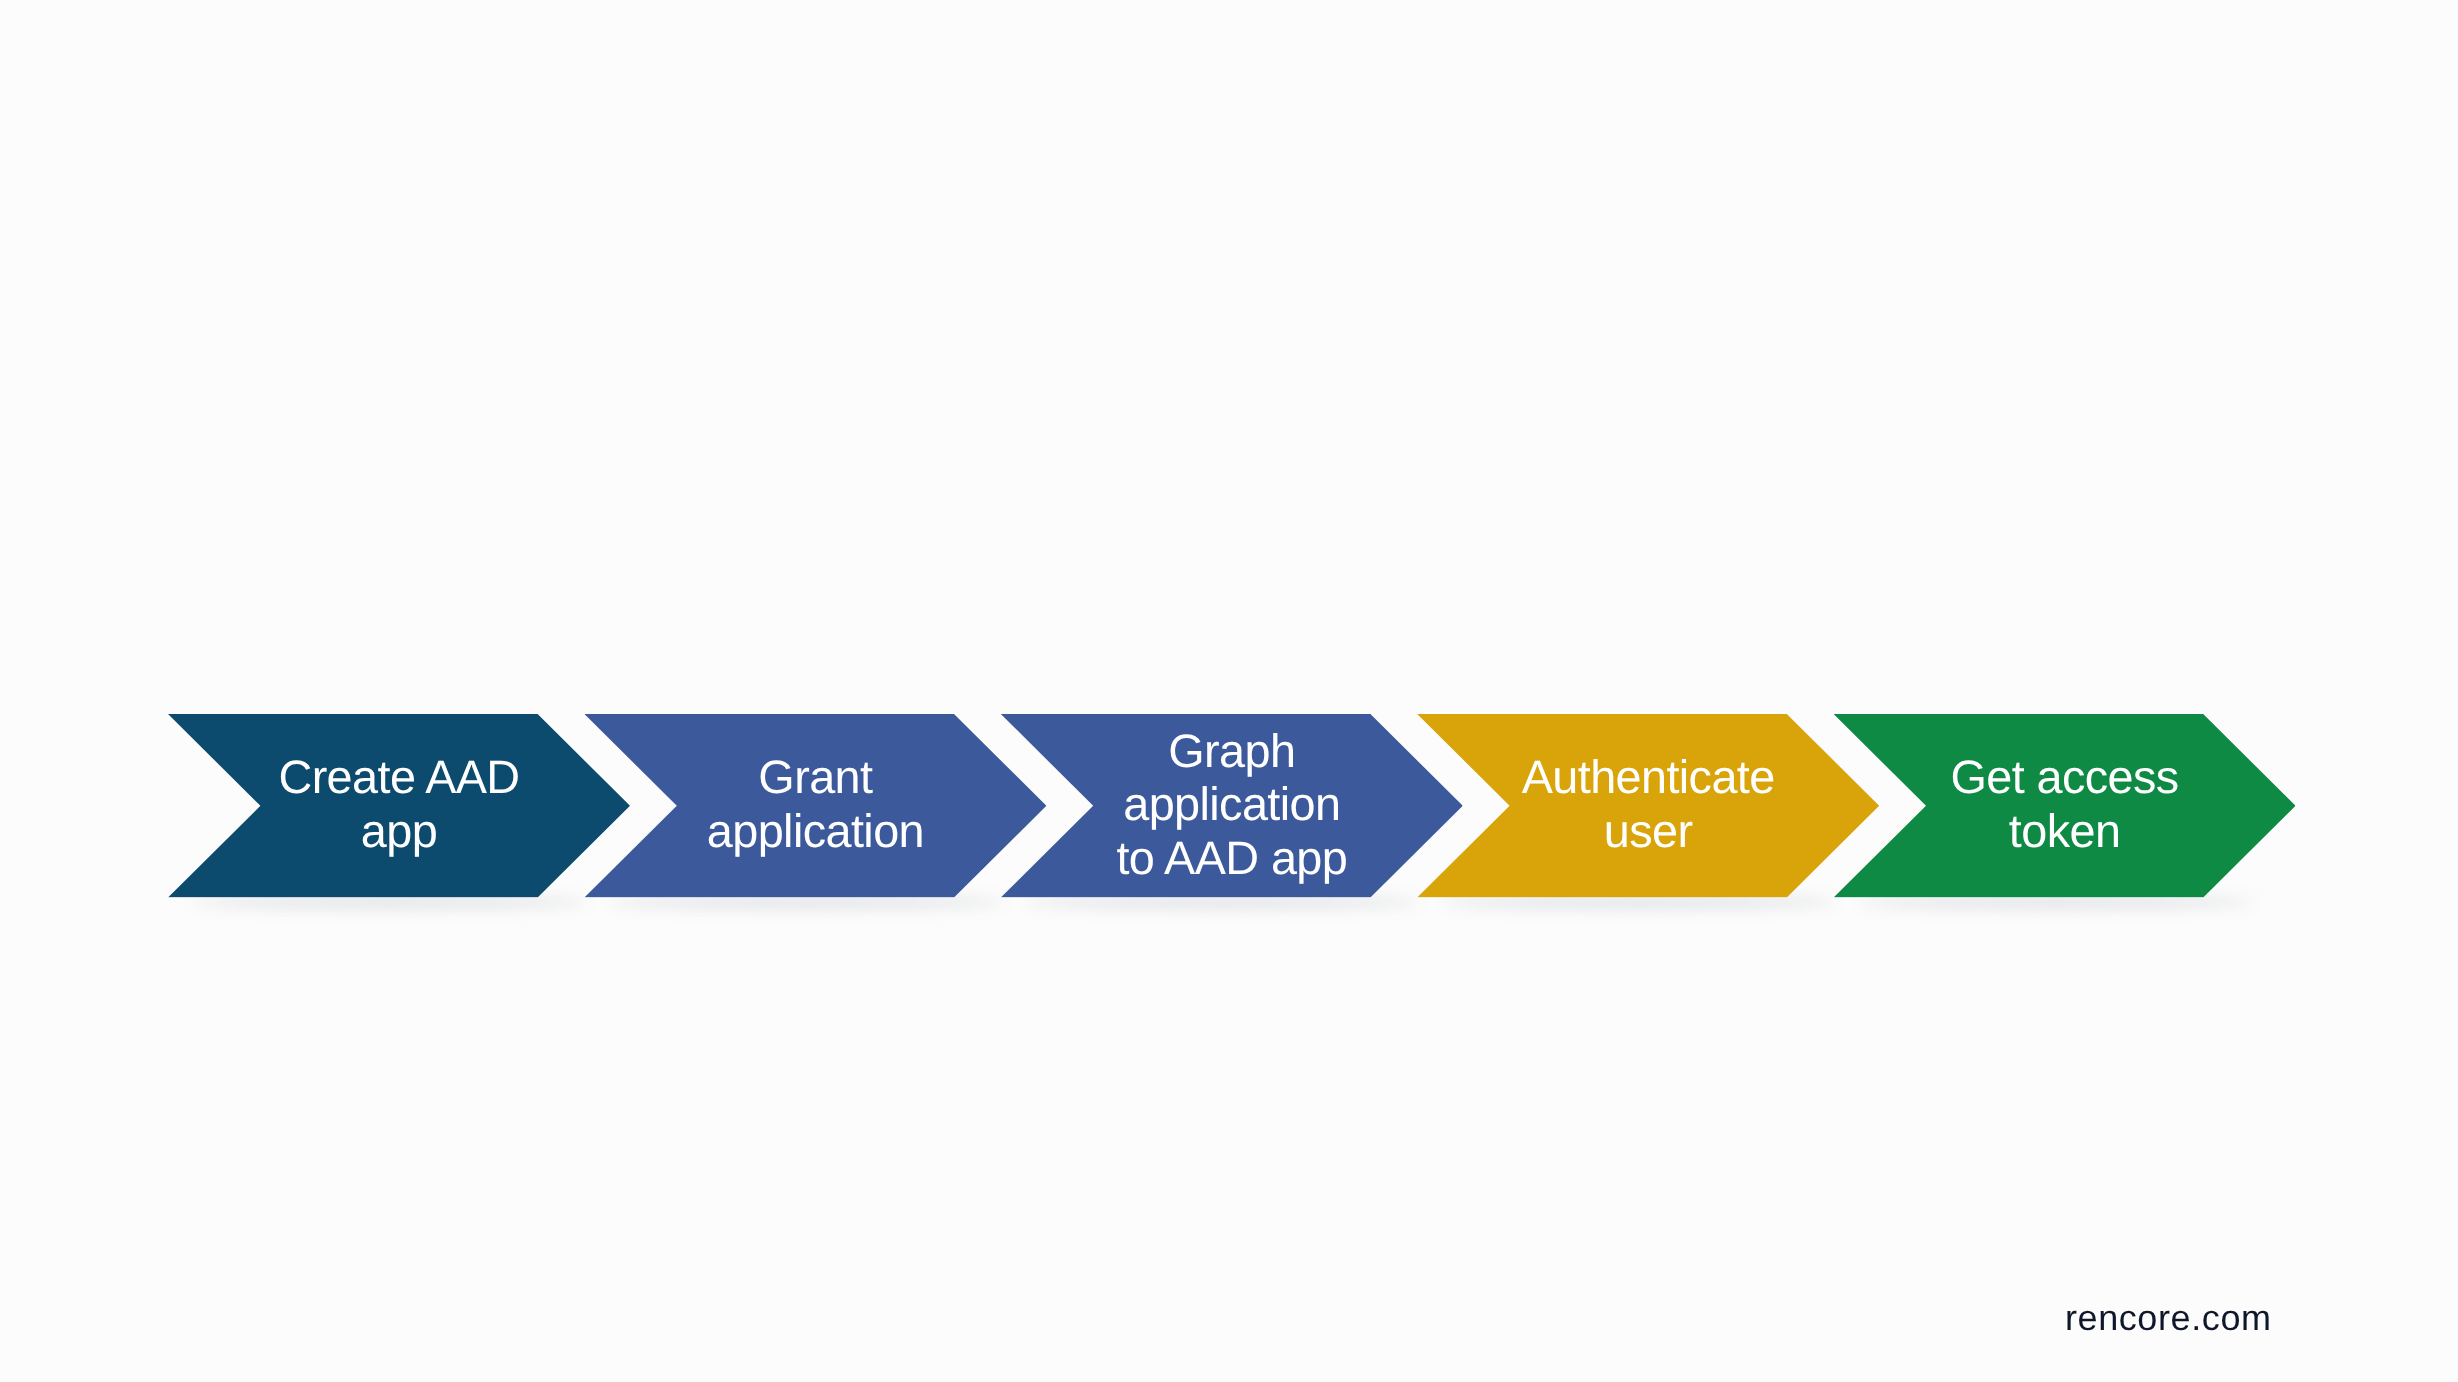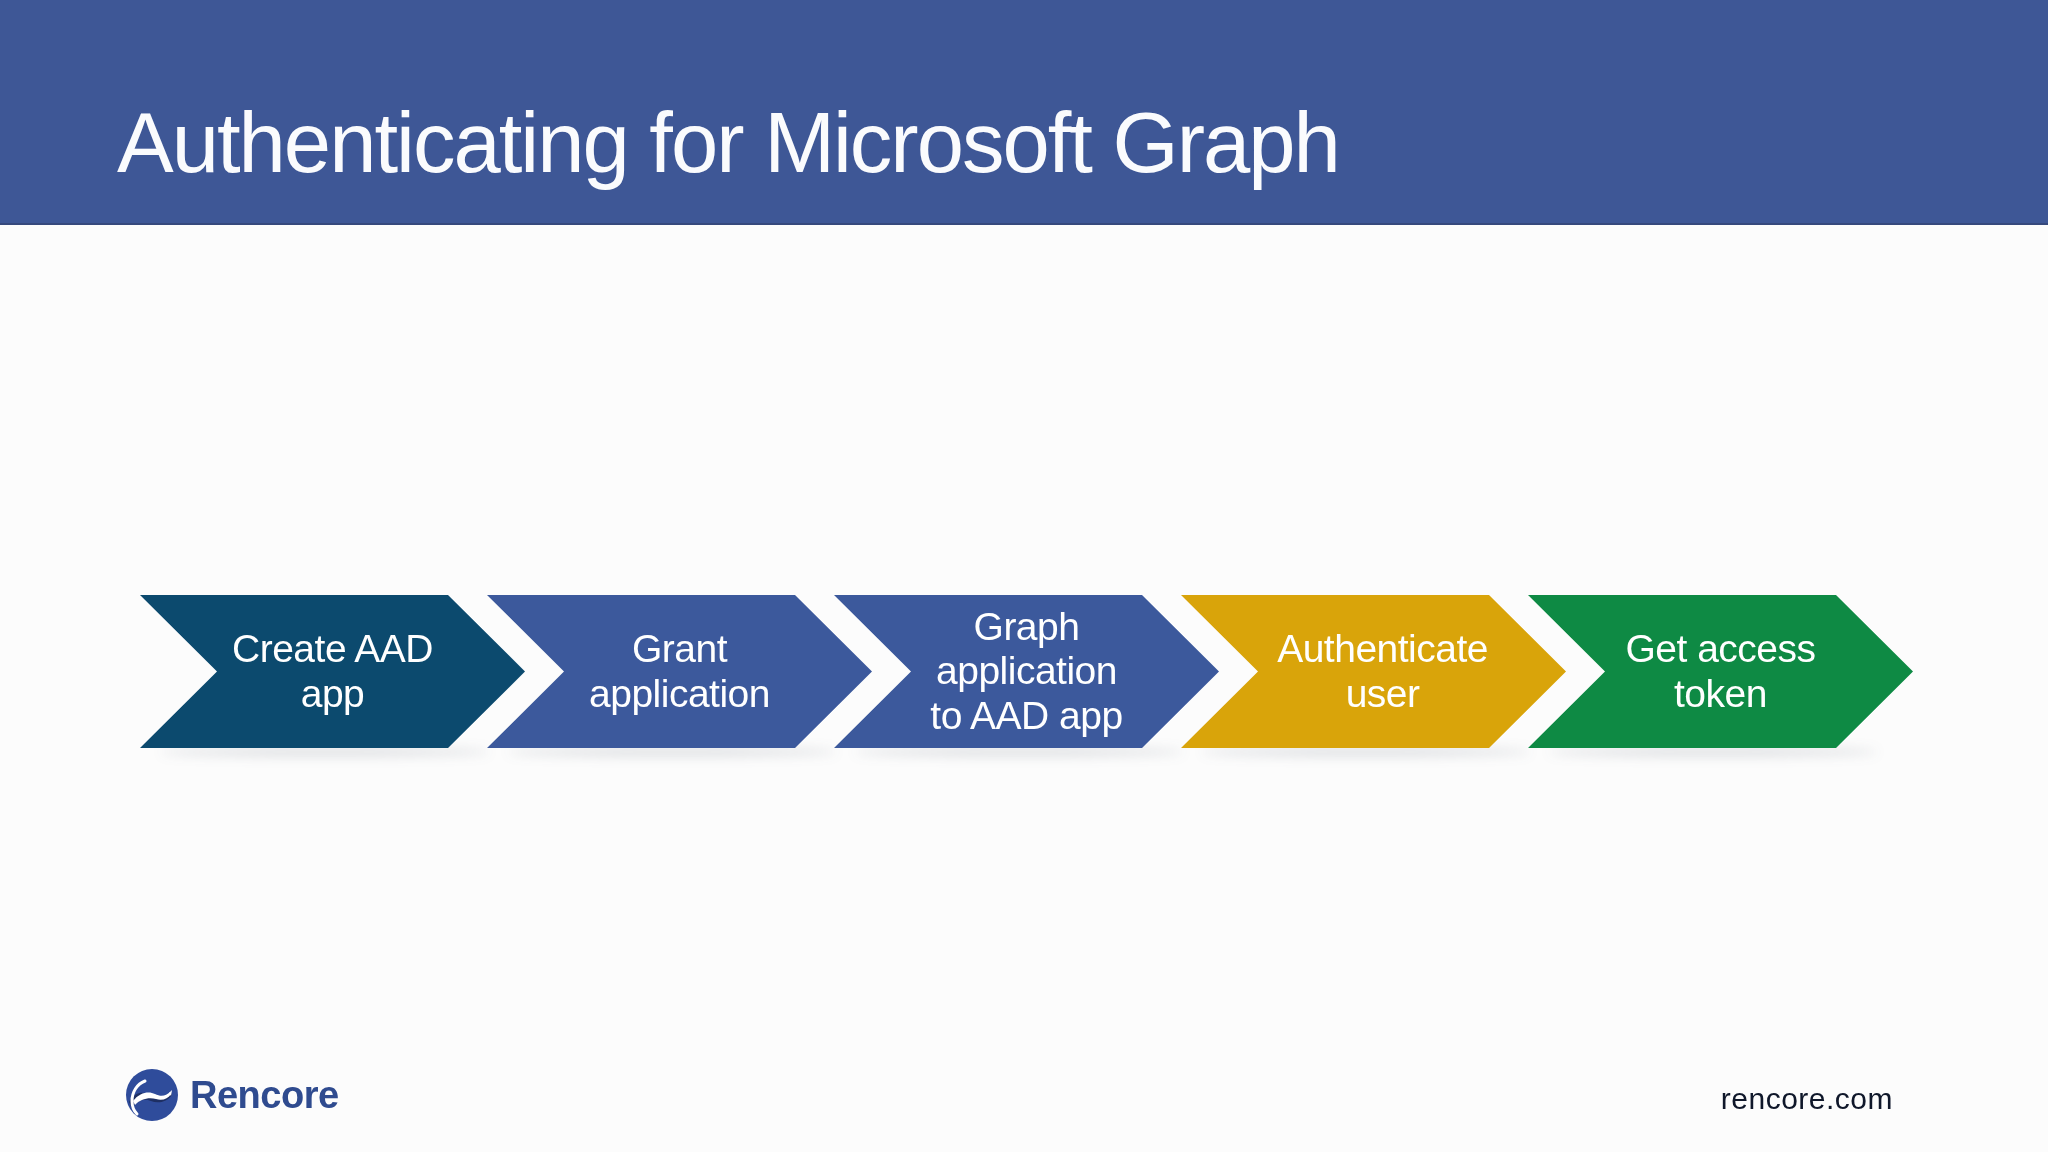--- a/index.html
+++ b/index.html
@@ -101,23 +101,20 @@
     color: #0f172a;
     font-size: 30px;
     letter-spacing: 0.5px;
   }
 </style>
 </head>
 <body>
 
 <div class="slide">
 
-  <header class="header">
-    <h1 class="title">Authenticating for Microsoft Graph</h1>
-  </header>
 
   <div class="process">
     <div class="chevron-shadow sh-0"></div>
     <div class="chevron-shadow sh-1"></div>
     <div class="chevron-shadow sh-2"></div>
     <div class="chevron-shadow sh-3"></div>
     <div class="chevron-shadow sh-4"></div>
 
     <div class="chevron chev-0" style="background: #0c4a6e;">
       <span class="chevron-label">Create AAD
@@ -125,36 +122,26 @@
     </div>
     <div class="chevron chev-1" style="background: rgb(60, 89, 156);">
       <span class="chevron-label">Grant
 application</span>
     </div>
     <div class="chevron chev-2" style="background: rgb(60, 89, 156);">
       <span class="chevron-label">Graph
 application
 to AAD app</span>
     </div>
-    <div class="chevron chev-3" style="background: rgb(217, 164, 10); justify-content: flex-end;">
+    <div class="chevron chev-3" style="background: rgb(217, 164, 10);">
       <span class="chevron-label">Authenticate
 user</span>
     </div>
     <div class="chevron chev-4" style="background: rgb(14, 138, 68);">
       <span class="chevron-label">Get access
 token</span>
     </div>
   </div>
 
-  <div class="footer-logo">
-    <svg width="54" height="54" viewBox="0 0 54 54" aria-hidden="true">
-      <circle cx="27" cy="27" r="26" fill="#2F4C9B"></circle>
-      <path d="M4 34 C10 22 20 24 27 27 C34 30 41 30 46 25 L47 27 C42 34 33 36 26 33 C18 30 11 33 7 40 Z" fill="#1E2F63"></path>
-      <path d="M20 13 C12 16 7 24 7 33 C7 38 9 43 12 46" fill="none" stroke="#FFFFFF" stroke-width="3" stroke-linecap="round"></path>
-      <path d="M8 33 C15 24 24 23 30 26 C36 29 41 28 45 24 L46 26 C43 31 37 33 31 31 C24 29 15 31 10 37 Z" fill="#FFFFFF"></path>
-      <path d="M44 25 L47 22 L46 28 Z" fill="#FFFFFF"></path>
-    </svg>
-    <span class="brand-name">Rencore</span>
-  </div>
 
   <span class="website">rencore.com</span>
 
 </div>
 
 </body></html>

